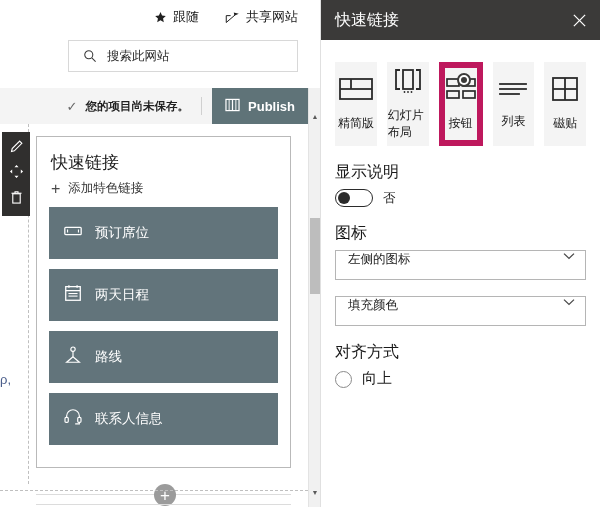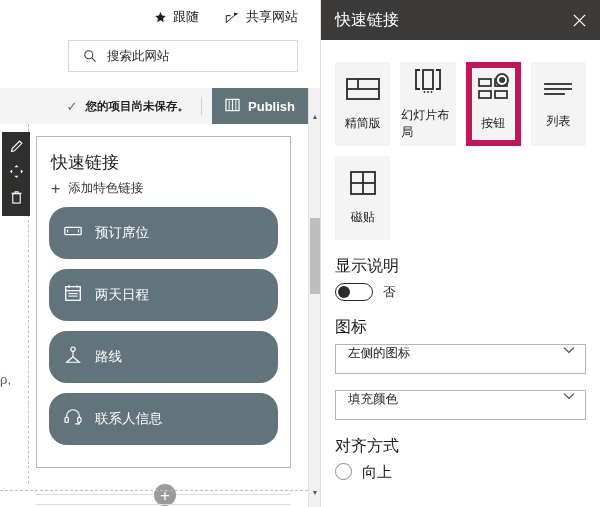--- a/index.html
+++ b/index.html
@@ -100,21 +100,21 @@
   }
   .wp-title { font-size: 17px; color: #1b1b1b; margin: 2px 0 6px 2px; }
   .wp-addlink {
     display: flex; align-items: center; gap: 8px;
     font-size: 12.5px; color: #333; margin: 0 0 10px 2px; cursor: pointer;
   }
   .wp-addlink .plus { font-size: 16px; color: #4a4a4a; line-height: 1; font-weight: 300; }
   .ql {
     height: 52px; background: #62747b; color: #ffffff;
     display: flex; align-items: center; gap: 12px;
-    padding-left: 14px; margin-bottom: 10px; cursor: pointer; border-radius: 18px;
+    padding-left: 14px; margin-bottom: 10px; cursor: pointer;
   }
   .ql .qltext { font-size: 13.5px; }
   .ql svg { flex: 0 0 auto; }
 
   
   .addsection {
     position: absolute; left: 154px; top: 360px;
     width: 22px; height: 22px; border-radius: 50%;
     background: #9b9b9b; color: #fff;
     display: flex; align-items: center; justify-content: center;
@@ -160,21 +160,21 @@
     padding: 0 0 0 14px;
   }
   .pane-title { font-size: 16px; }
   .pane-close {
     width: 42px; height: 40px; display: flex; align-items: center;
     justify-content: center; cursor: pointer; font-size: 15px; color: #fff;
   }
   .pane-body { padding: 22px 14px 0 14px; }
 
   .layout-grid {
-    display: grid; grid-template-columns: repeat(4, 1fr);
+    display: grid; grid-template-columns: repeat(5, 1fr);
     gap: 10px;
   }
   .layout-card {
     position: relative; height: 84px; background: #f4f4f4;
     display: flex; flex-direction: column; align-items: center;
     justify-content: center; gap: 9px; cursor: pointer;
     border: 1px solid transparent;
   }
   .layout-card.selected { background: #f4f4f4; border: 6px solid #be185d; }
   .layout-card .lbl { font-size: 12px; color: #1b1b1b; }
@@ -200,21 +200,21 @@
   .toggle-text { font-size: 12.5px; color: #1b1b1b; }
 
   .select {
     height: 30px; border: 1px solid #b5b5b5; background: #fff;
     display: flex; justify-content: space-between;
     padding: 0 10px 0 12px; cursor: pointer;
   }
   .select .val { font-size: 12.5px; color: #1b1b1b; }
   .select .chev { color: #4a4a4a; font-size: 10px; }
 
-  .radio-row { display: flex; align-items: flex-start; gap: 10px; margin-top: 0; cursor: pointer; }
+  .radio-row { display: flex; align-items: flex-end; gap: 10px; margin-top: 0; cursor: pointer; }
   .radio-circle {
     width: 17px; height: 17px; border-radius: 50%;
     border: 1px solid #8a8a8a; background: #fff;
   }
   .radio-label { font-size: 15px; color: #1b1b1b; }
 </style>
 </head>
 <body>
 
 <div id="app">

